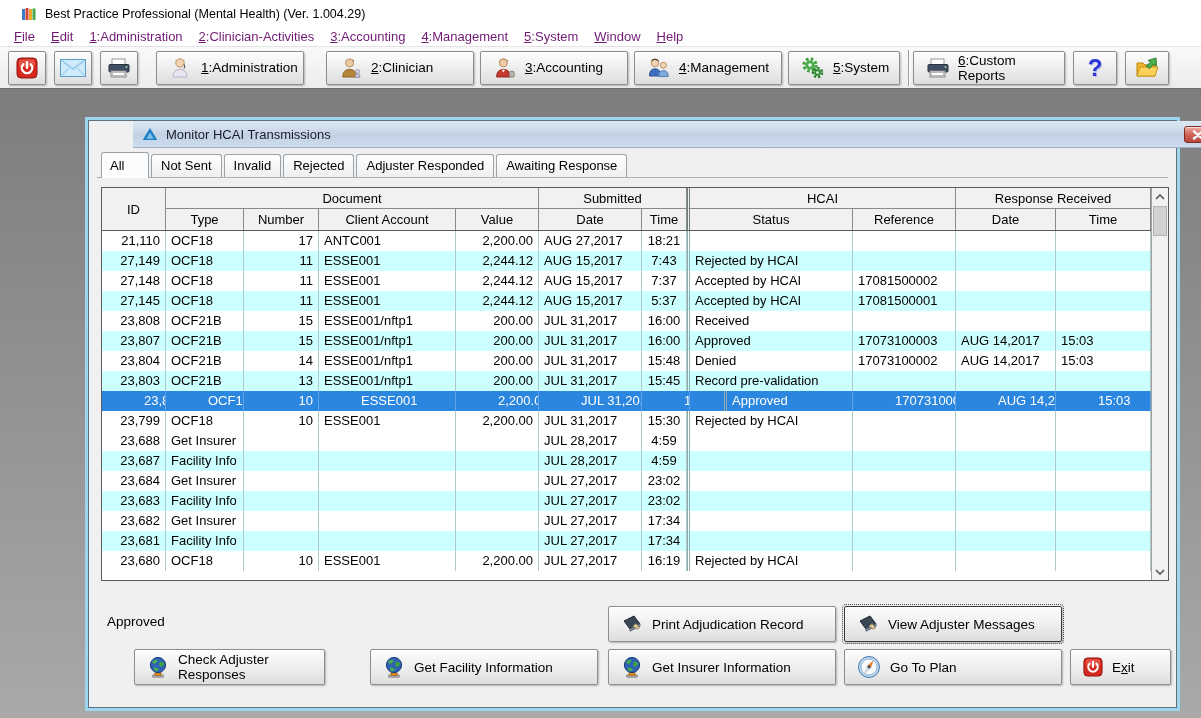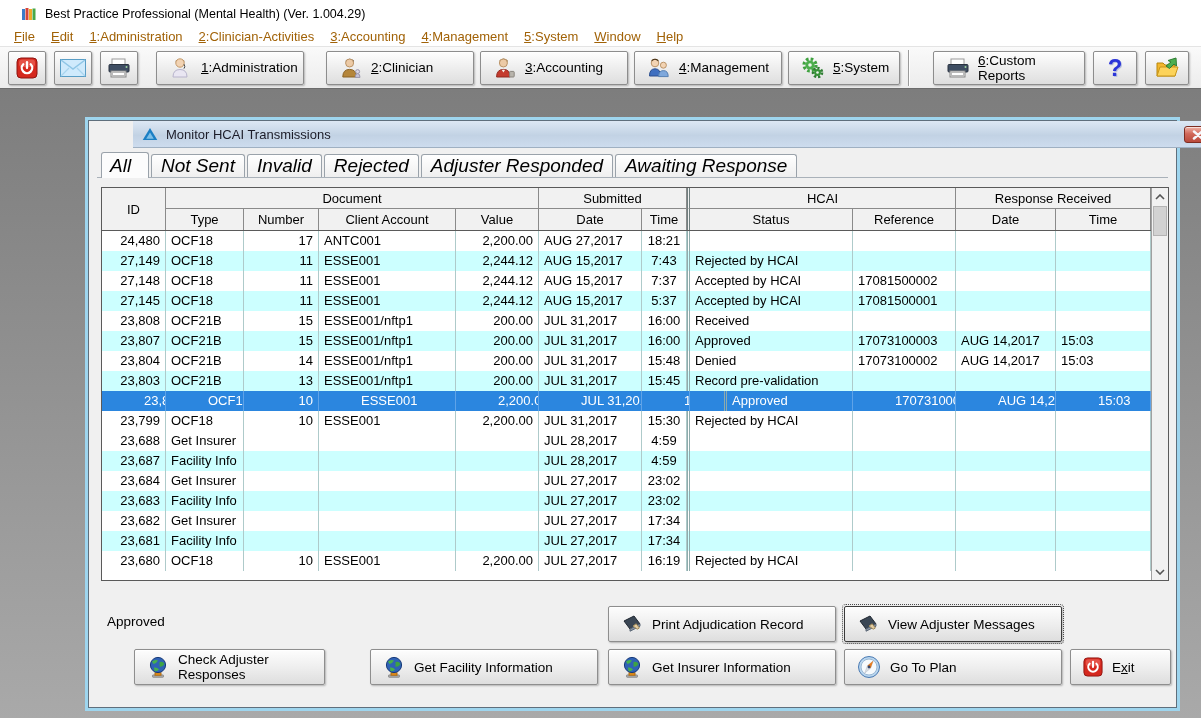--- a/index.html
+++ b/index.html
@@ -3,41 +3,41 @@
 <meta charset="utf-8">
 <style>
   * { margin:0; padding:0; box-sizing:border-box; }
   body { font-family:"Liberation Sans", sans-serif; background:#555; }
   .screen { position:relative; width:1201px; height:718px; overflow:hidden; background:#fff; }
 
   
   .titlebar { position:absolute; left:0; top:0; width:1201px; height:28px; background:#fff; display:flex; align-items:center; padding-left:21px; gap:8px; }
   .titlebar .title { font-size:12.5px; color:#000; }
   .menubar { position:absolute; left:0; top:28px; width:1201px; height:19px; background:#fff; display:flex; align-items:center; padding-left:6px; border-bottom:1px solid #e4e4e4; }
-  .menu-item { font-size:13px; color:#a16207; padding:0 8px; height:19px; line-height:18px; cursor:default; }
+  .menu-item { font-size:13px; color:#701a75; padding:0 8px; height:19px; line-height:18px; cursor:default; }
   .u { text-decoration:underline; }
   .toolbar { position:absolute; left:0; top:47px; width:1201px; height:42px; background:linear-gradient(180deg,#fafafa,#ececec); border-bottom:1px solid #6c6c6c; display:flex; align-items:center; }
   .tbtn { height:34px; border:1px solid #8d8d8d; border-radius:2px; background:linear-gradient(180deg,#fefefe,#ececec 55%,#dedede); box-shadow:inset 0 1px 0 #fff, 1px 1px 2px rgba(0,0,0,.25); display:flex; align-items:center; justify-content:center; gap:8px; font-size:13.5px; color:#000; cursor:default; }
   .tbtn.small { width:38px; }
   .tbtn.nav { justify-content:flex-start; padding-left:12px; }
   .tb-sep { width:1px; height:36px; background:#9a9a9a; box-shadow:1px 0 0 #fff; }
   .qmark { font-size:24px; font-weight:bold; color:#2b35d8; text-shadow:1px 1px 0 #b9c2de; line-height:1; }
 
   
   .desktop { position:absolute; left:0; top:89px; width:1201px; height:629px; background:linear-gradient(180deg,#7d7d7d,#a9a9a9); }
 
   
   .dialog { position:absolute; left:88px; top:31px; width:1089px; height:588px; background:#f0f0f0; border:1px solid #5f6f7c; box-shadow:0 0 0 3px #9ed5ee; }
   .dlg-titlebar { position:absolute; left:0; top:0; width:100%; height:27px; background:linear-gradient(180deg,#dde8f4 0%,#c2d2e4 55%,#cddcee 100%); border-bottom:1px solid #9fb0c2; display:flex; align-items:center; gap:8px; padding-left:9px;margin-left:44px; }
   .dlg-title { font-size:13px; color:#1c1c28; }
   .dlg-close { position:absolute; right:8px; top:5px; width:28px; height:17px; border-radius:3px; background:linear-gradient(180deg,#efb4a8 0%,#d1685a 45%,#b94a3c 100%); border:1px solid #7e2d22; display:flex; align-items:center; justify-content:center; box-shadow:inset 0 1px 0 rgba(255,255,255,.6); cursor:default; }
 
   
   .tabstrip { position:absolute; left:8px; right:8px; top:31px; height:26px; border-bottom:1px solid #a9b1b9; display:flex; align-items:flex-end; padding-left:4px; }
-  .tab { height:23px; line-height:22px; font-size:19px; padding:0 9px; background:linear-gradient(180deg,#ffffff,#efefef); border:1px solid #9aa2aa; border-bottom:none; border-radius:3px 3px 0 0; margin-right:2px; color:#000; cursor:default;font-style:italic; }
+  .tab { height:23px; line-height:22px; font-size:13px; padding:0 9px; background:linear-gradient(180deg,#ffffff,#efefef); border:1px solid #9aa2aa; border-bottom:none; border-radius:3px 3px 0 0; margin-right:2px; color:#000; cursor:default; }
   .tab.selected { height:26px; line-height:26px; background:#fcfcfc; position:relative; z-index:2; margin-bottom:-1px; width:48px; padding:0 8px; }
 
   
   .grid-wrap { position:absolute; left:12px; top:66px; width:1068px; height:394px; background:#fff; border:1px solid #5a5a5a; --cols:64px 78px 75px 137px 83px 103px 45px 166px 103px 100px 95px; }
   .grid-content { position:absolute; left:0; top:0; right:17px; bottom:0; overflow:hidden; }
   .grid-head { display:grid; grid-template-columns:var(--cols); grid-template-rows:21px 21px; background:#f1f1f1; border-bottom:1px solid #5a5a5a; }
   .hcell { border-right:1px solid #8a8a8a; border-bottom:1px solid #8a8a8a; display:flex; align-items:center; justify-content:center; font-size:13px; color:#000; white-space:nowrap; overflow:hidden; }
   .h-id { grid-row:1/3; grid-column:1; border-bottom:none; }
   .h-doc { grid-column:2/6; } .h-sub { grid-column:6/8; } .h-hcai { grid-column:8/10; } .h-resp { grid-column:10/12; }
   .hs { grid-row:2; border-bottom:none; }
@@ -176,21 +176,21 @@
             <circle cx="9" cy="9" r="4.6" fill="#4cae4c"></circle>
             <circle cx="9" cy="9" r="1.8" fill="#eef7ee"></circle>
             <circle cx="16.5" cy="16.5" r="4.4" fill="none" stroke="#2e7d32" stroke-width="2.8" stroke-dasharray="2.2 1.8"></circle>
             <circle cx="16.5" cy="16.5" r="3.4" fill="#379237"></circle>
             <circle cx="16.5" cy="16.5" r="1.3" fill="#eef7ee"></circle>
           </svg>
         </span>
       <span><span class="u">5</span><span>:System</span></span>
     </div>
     <div class="tb-sep" style="margin-left:8px"></div>
-    <div class="tbtn nav" style="margin-left:24px;width:152px">
+    <div class="tbtn nav" style="margin-left:4px;width:152px">
       <span class="icon">
           <svg width="24" height="20" viewBox="0 0 24 20">
             <rect x="5" y="1" width="13" height="6" fill="#fff" stroke="#999"></rect>
             <rect x="2" y="6.5" width="20" height="7.5" rx="1" fill="#3f4e63" stroke="#2a3340"></rect>
             <rect x="4" y="13" width="15" height="6" fill="#e8e8e8" stroke="#888"></rect>
             <rect x="5.5" y="14.5" width="12" height="3" fill="#fff" stroke="#bbb"></rect>
             <circle cx="19.5" cy="9" r="1" fill="#9fd6a0"></circle>
           </svg>
         </span>
       <span><span class="u">6</span><span>:Custom Reports</span></span>
@@ -252,21 +252,21 @@
             <div class="hcell hs hs-value">Value</div>
             <div class="hcell hs hs-sdate">Date</div>
             <div class="hcell hs hs-stime">Time</div>
             <div class="hcell hs hs-status">Status</div>
             <div class="hcell hs hs-ref">Reference</div>
             <div class="hcell hs hs-rdate">Date</div>
             <div class="hcell hs hs-rtime">Time</div>
           </div>
           <div>
               <div class="row">
-                <div class="cell c0">24,480</div>
+                <div class="cell c0">21,110</div>
                 <div class="cell c1">OCF18</div>
                 <div class="cell c2">17</div>
                 <div class="cell c3">ANTC001</div>
                 <div class="cell c4">2,200.00</div>
                 <div class="cell c5">AUG 27,2017</div>
                 <div class="cell c6">18:21</div>
                 <div class="cell c7"></div>
                 <div class="cell c8"></div>
                 <div class="cell c9"></div>
                 <div class="cell c10"></div>

